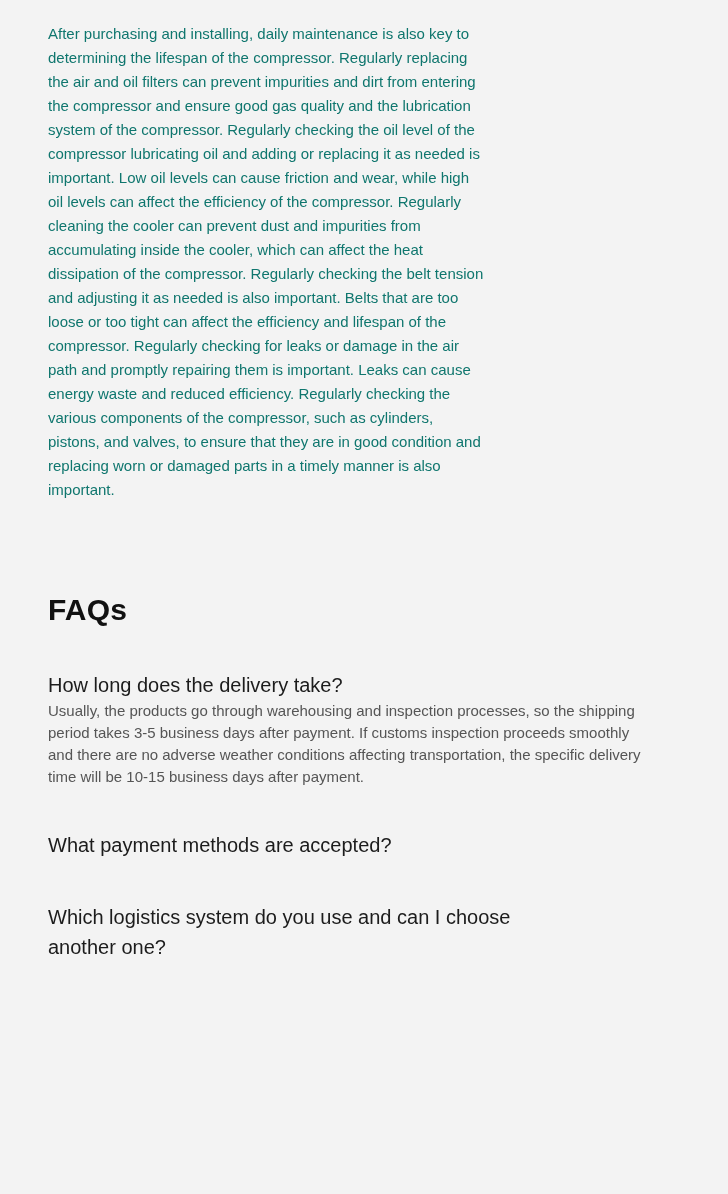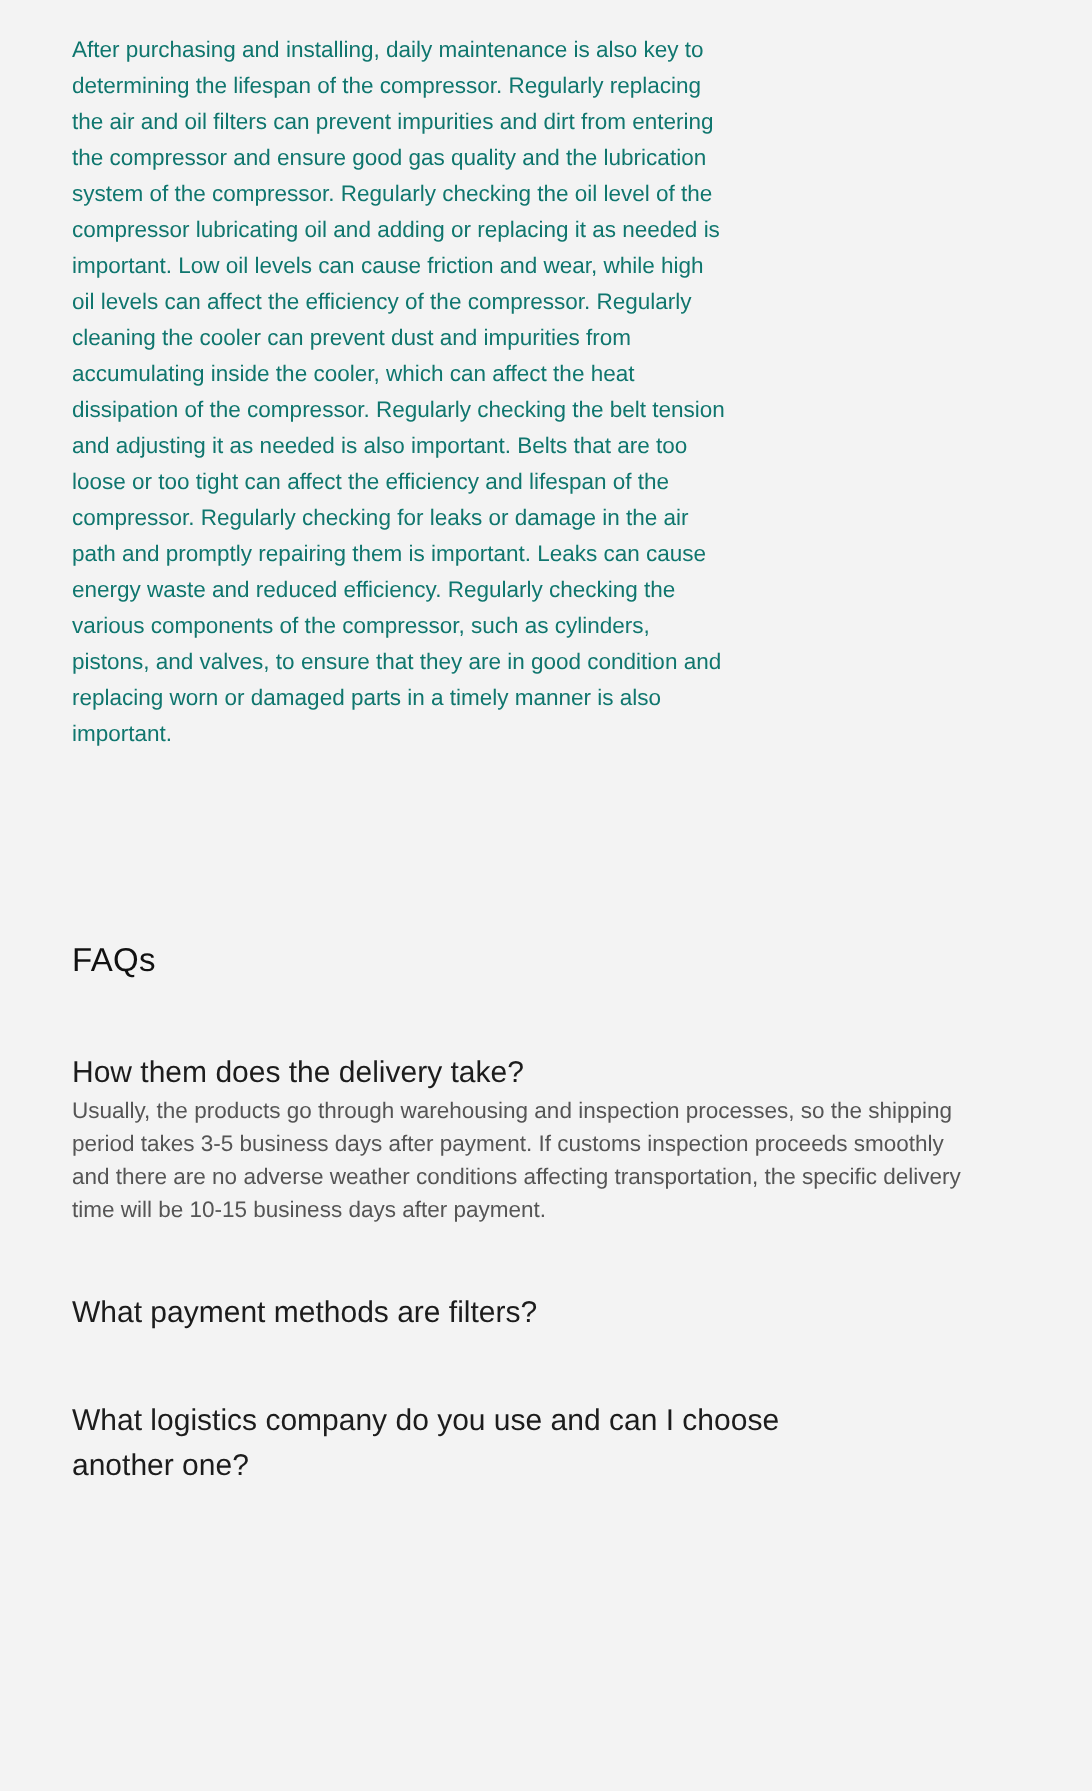--- a/index.html
+++ b/index.html
@@ -17,24 +17,24 @@
     min-height: 1194px;
     padding: 22px 48px 40px 48px;
   }
   .maintenance-paragraph {
     width: 438px;
     font-size: 15px;
     line-height: 24px;
     color: #0f766e;
   }
   .faqs-title {
-    margin-top: 120px;
-    font-size: 22px;
+    margin-top: 90px;
+    font-size: 30px;
     line-height: 36px;
-    font-weight: 400;
+    font-weight: 700;
     color: #111111;
     letter-spacing: 0.2px;
   }
   .faq-item .faq-question {
     margin-top: 42px;
     max-width: 520px;
     font-size: 20px;
     line-height: 30px;
     font-weight: 400;
     color: #1c1c1c;
@@ -49,26 +49,26 @@
 </head>
 <body>
 
 <div class="page">
 
   <p class="maintenance-paragraph">After purchasing and installing, daily maintenance is also key to determining the lifespan of the compressor. Regularly replacing the air and oil filters can prevent impurities and dirt from entering the compressor and ensure good gas quality and the lubrication system of the compressor. Regularly checking the oil level of the compressor lubricating oil and adding or replacing it as needed is important. Low oil levels can cause friction and wear, while high oil levels can affect the efficiency of the compressor. Regularly cleaning the cooler can prevent dust and impurities from accumulating inside the cooler, which can affect the heat dissipation of the compressor. Regularly checking the belt tension and adjusting it as needed is also important. Belts that are too loose or too tight can affect the efficiency and lifespan of the compressor. Regularly checking for leaks or damage in the air path and promptly repairing them is important. Leaks can cause energy waste and reduced efficiency. Regularly checking the various components of the compressor, such as cylinders, pistons, and valves, to ensure that they are in good condition and replacing worn or damaged parts in a timely manner is also important.</p>
 
   <h2 class="faqs-title">FAQs</h2>
 
   <div class="faq-item">
-    <h3 class="faq-question">How them does the delivery take?</h3>
+    <h3 class="faq-question">How long does the delivery take?</h3>
     <p class="faq-answer">Usually, the products go through warehousing and inspection processes, so the shipping period takes 3-5 business days after payment. If customs inspection proceeds smoothly and there are no adverse weather conditions affecting transportation, the specific delivery time will be 10-15 business days after payment.</p>
   </div>
 
   <div class="faq-item">
-    <h3 class="faq-question">What payment methods are filters?</h3>
+    <h3 class="faq-question">What payment methods are accepted?</h3>
   </div>
 
   <div class="faq-item">
-    <h3 class="faq-question">What logistics company do you use and can I choose another one?</h3>
+    <h3 class="faq-question">Which logistics system do you use and can I choose another one?</h3>
 
   </div>
 
 </div>
 
 </body></html>

